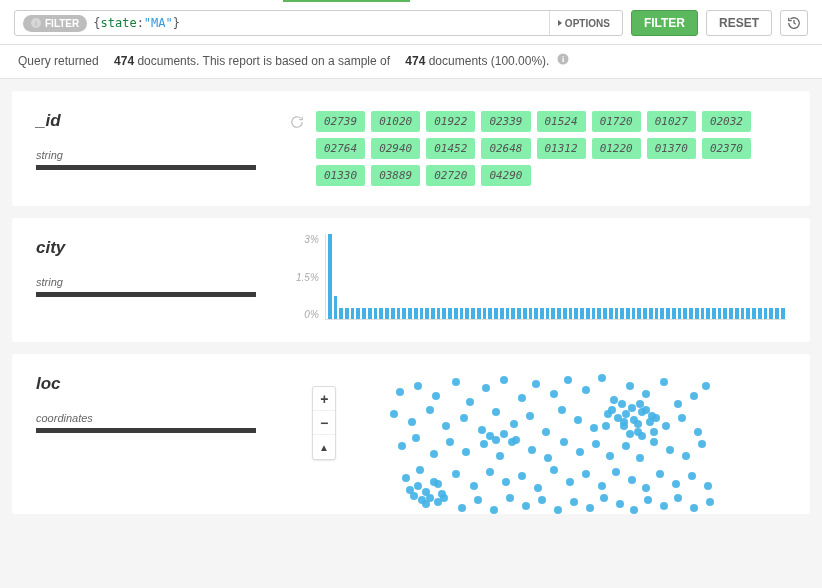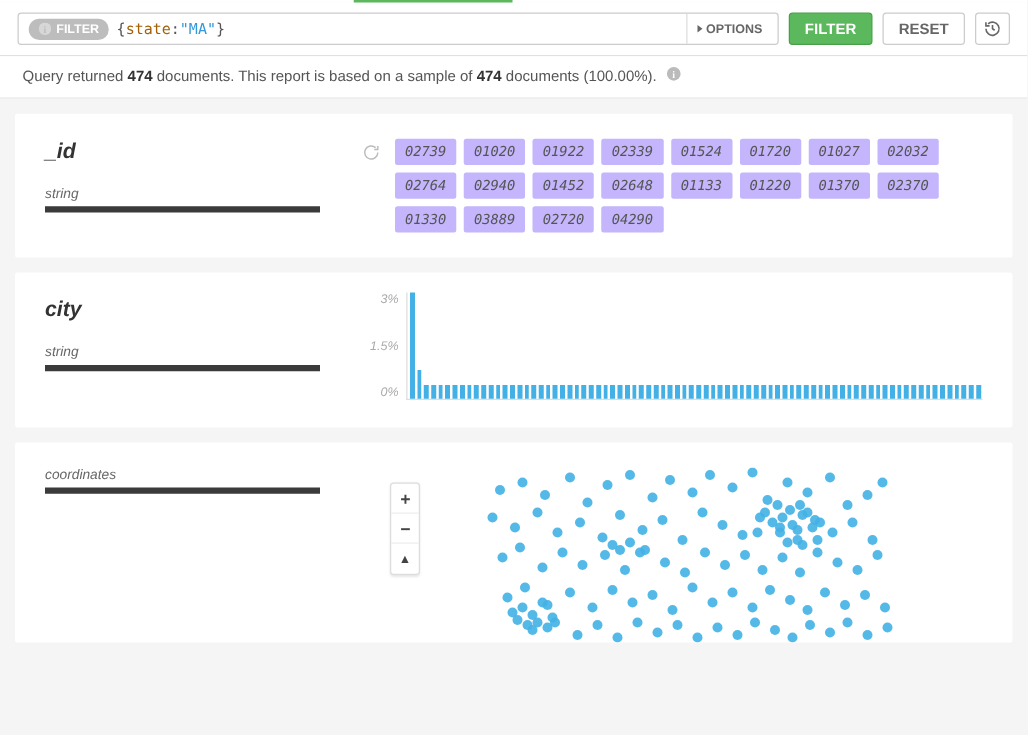--- a/index.html
+++ b/index.html
@@ -53,21 +53,21 @@
     height: 26px;
     padding: 0 4px 0 8px;
   }
   .query-text {
     flex: 1;
     font-family: Menlo, Consolas, monospace;
     font-size: 12px;
     color: #333;
   }
   .query-text .brace { color:#555; }
-  .query-text .key { color:#a16207; }
+  .query-text .key { color:#15803d; }
   .query-text .str { color:#3498db; }
   .options-btn {
     display: inline-flex;
     align-items: center;
     gap: 3px;
     border-left: 1px solid #ddd;
     padding: 0 8px;
     height: 100%;
     font-size: 10px;
     font-weight: 600;
@@ -106,21 +106,21 @@
     padding: 0;
     justify-content: center;
   }
   .status-bar {
     padding: 8px 18px 10px;
     background: #fff;
     font-size: 12px;
     color: #555;
     border-bottom: 1px solid #e5e5e5;
   }
-  .status-bar b { color:#333; font-weight:700; }
+  .status-bar b { color:#333; font-weight:700;margin-left:12px; }
   .status-bar .info-icon { color:#bbb; margin-left:4px; font-size:12px; }
   .content {
     padding: 12px 12px 0;
     background: #f5f5f5;
     height: calc(588px - 2px - 44px - 38px);
     overflow: hidden;
   }
   .field-card {
     background: #fff;
     border-radius: 2px;
@@ -160,21 +160,21 @@
     color: #bbb;
     cursor: pointer;
   }
   .tags {
     display: flex;
     flex-wrap: wrap;
     gap: 6px;
     padding-left: 20px;
   }
   .tag {
-    background: #c4b5fd;
+    background: #86efac;
     color: #555;
     font-family: Menlo, Consolas, monospace;
     font-size: 11px;
     padding: 4px 8px;
     border-radius: 2px;
     cursor: pointer;
   }
   
   .bar-chart {
     display: flex;
@@ -313,21 +313,21 @@
           <span class="tag">01922</span>
           <span class="tag">02339</span>
           <span class="tag">01524</span>
           <span class="tag">01720</span>
           <span class="tag">01027</span>
           <span class="tag">02032</span>
           <span class="tag">02764</span>
           <span class="tag">02940</span>
           <span class="tag">01452</span>
           <span class="tag">02648</span>
-          <span class="tag">01133</span>
+          <span class="tag">01312</span>
           <span class="tag">01220</span>
           <span class="tag">01370</span>
           <span class="tag">02370</span>
           <span class="tag">01330</span>
           <span class="tag">03889</span>
           <span class="tag">02720</span>
           <span class="tag">04290</span>
         </div>
     </div>
   </div>
@@ -426,20 +426,21 @@
             <div class="bar" style="height: 13.3333%;"></div>
             <div class="bar" style="height: 13.3333%;"></div>
             <div class="bar" style="height: 13.3333%;"></div>
           </div>
       </div>
     </div>
   </div>
 
   <div class="field-card" style="padding-bottom:0;">
     <div class="field-left">
+      <div class="field-name">loc</div>
       <div class="field-type">coordinates</div>
       <div class="type-bar"></div>
     </div>
     <div class="field-right">
       <div class="map-wrap">
         <div class="map-controls">
           <div class="mc">+</div>
           <div class="mc">−</div>
           <div class="mc">▲</div>
         </div>

